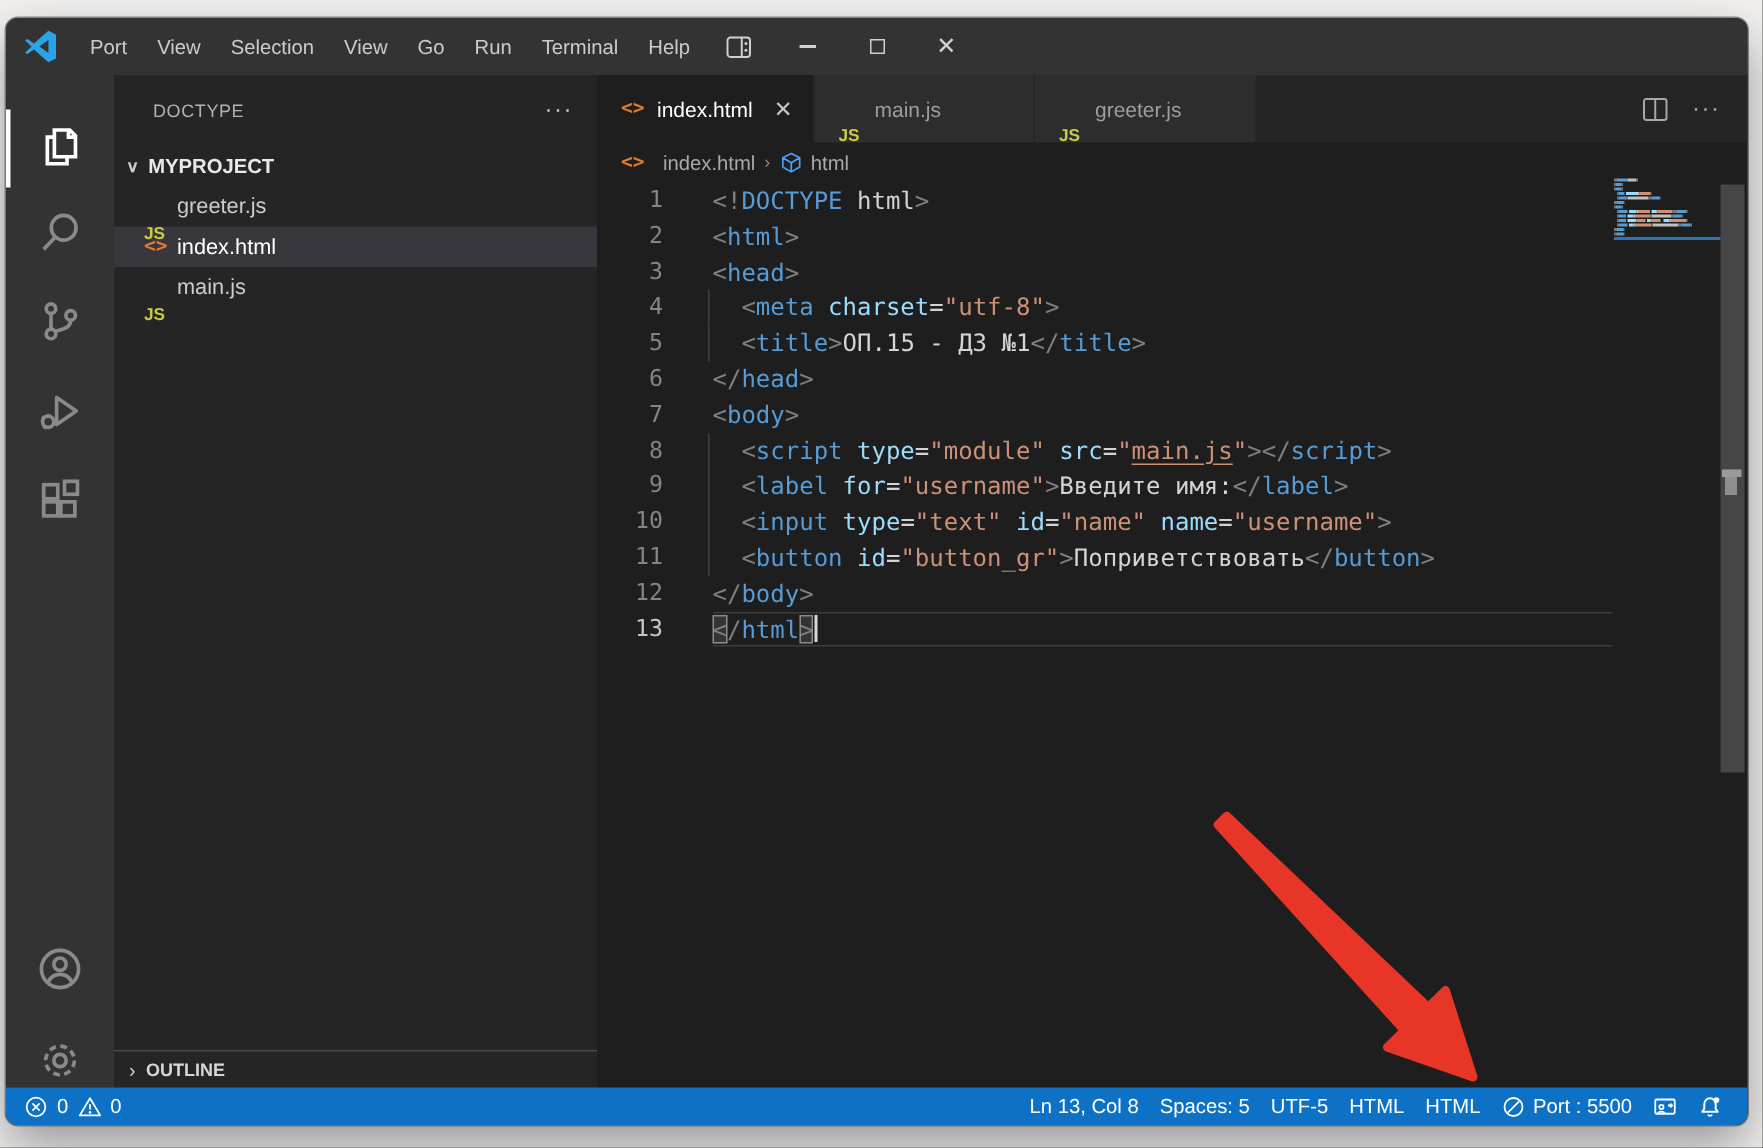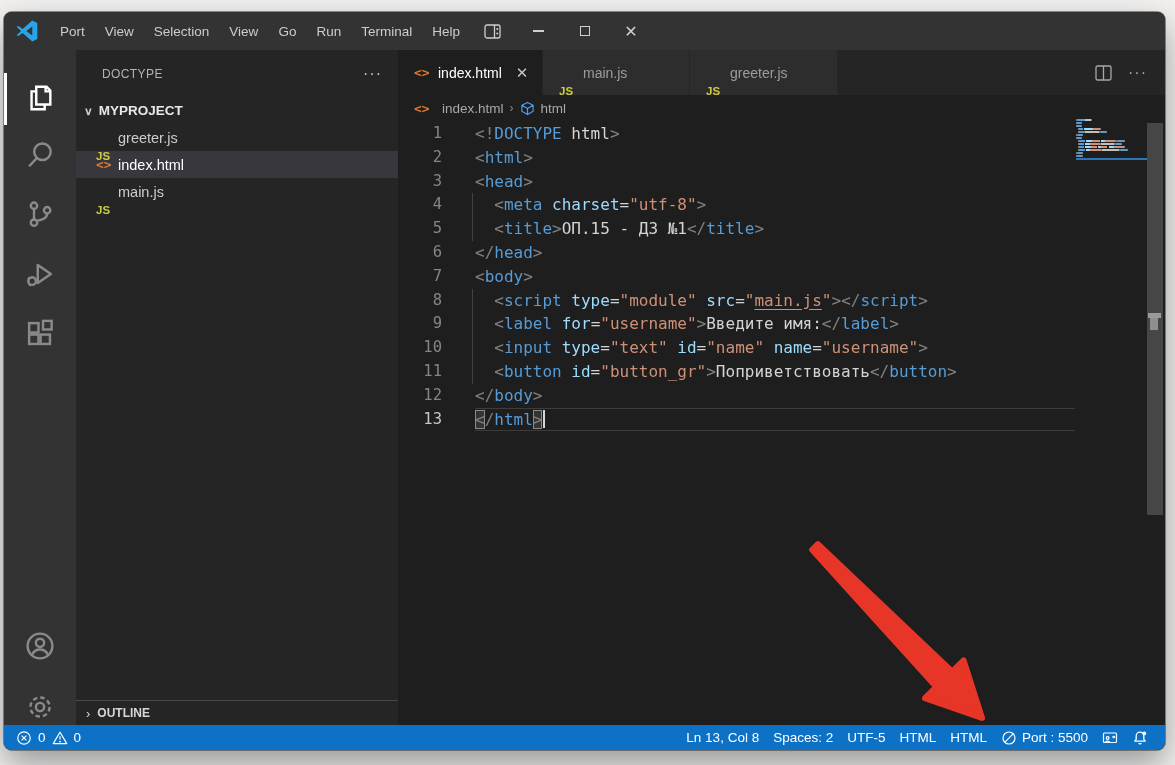--- a/index.html
+++ b/index.html
@@ -411,21 +411,21 @@
               <circle cx="8" cy="11.6" r=".9" fill="#fff"></circle>
             </svg>
           </span>
           <span>0</span>
         </div>
       <div class="st-right">
           <div class="st-item">
             <span>Ln 13, Col 8</span>
           </div>
           <div class="st-item">
-            <span>Spaces: 2</span>
+            <span>Spaces: 5</span>
           </div>
           <div class="st-item">
             <span>UTF-5</span>
           </div>
           <div class="st-item">
             <span>HTML</span>
           </div>
           <div class="st-item">
             <span>HTML</span>
           </div>

